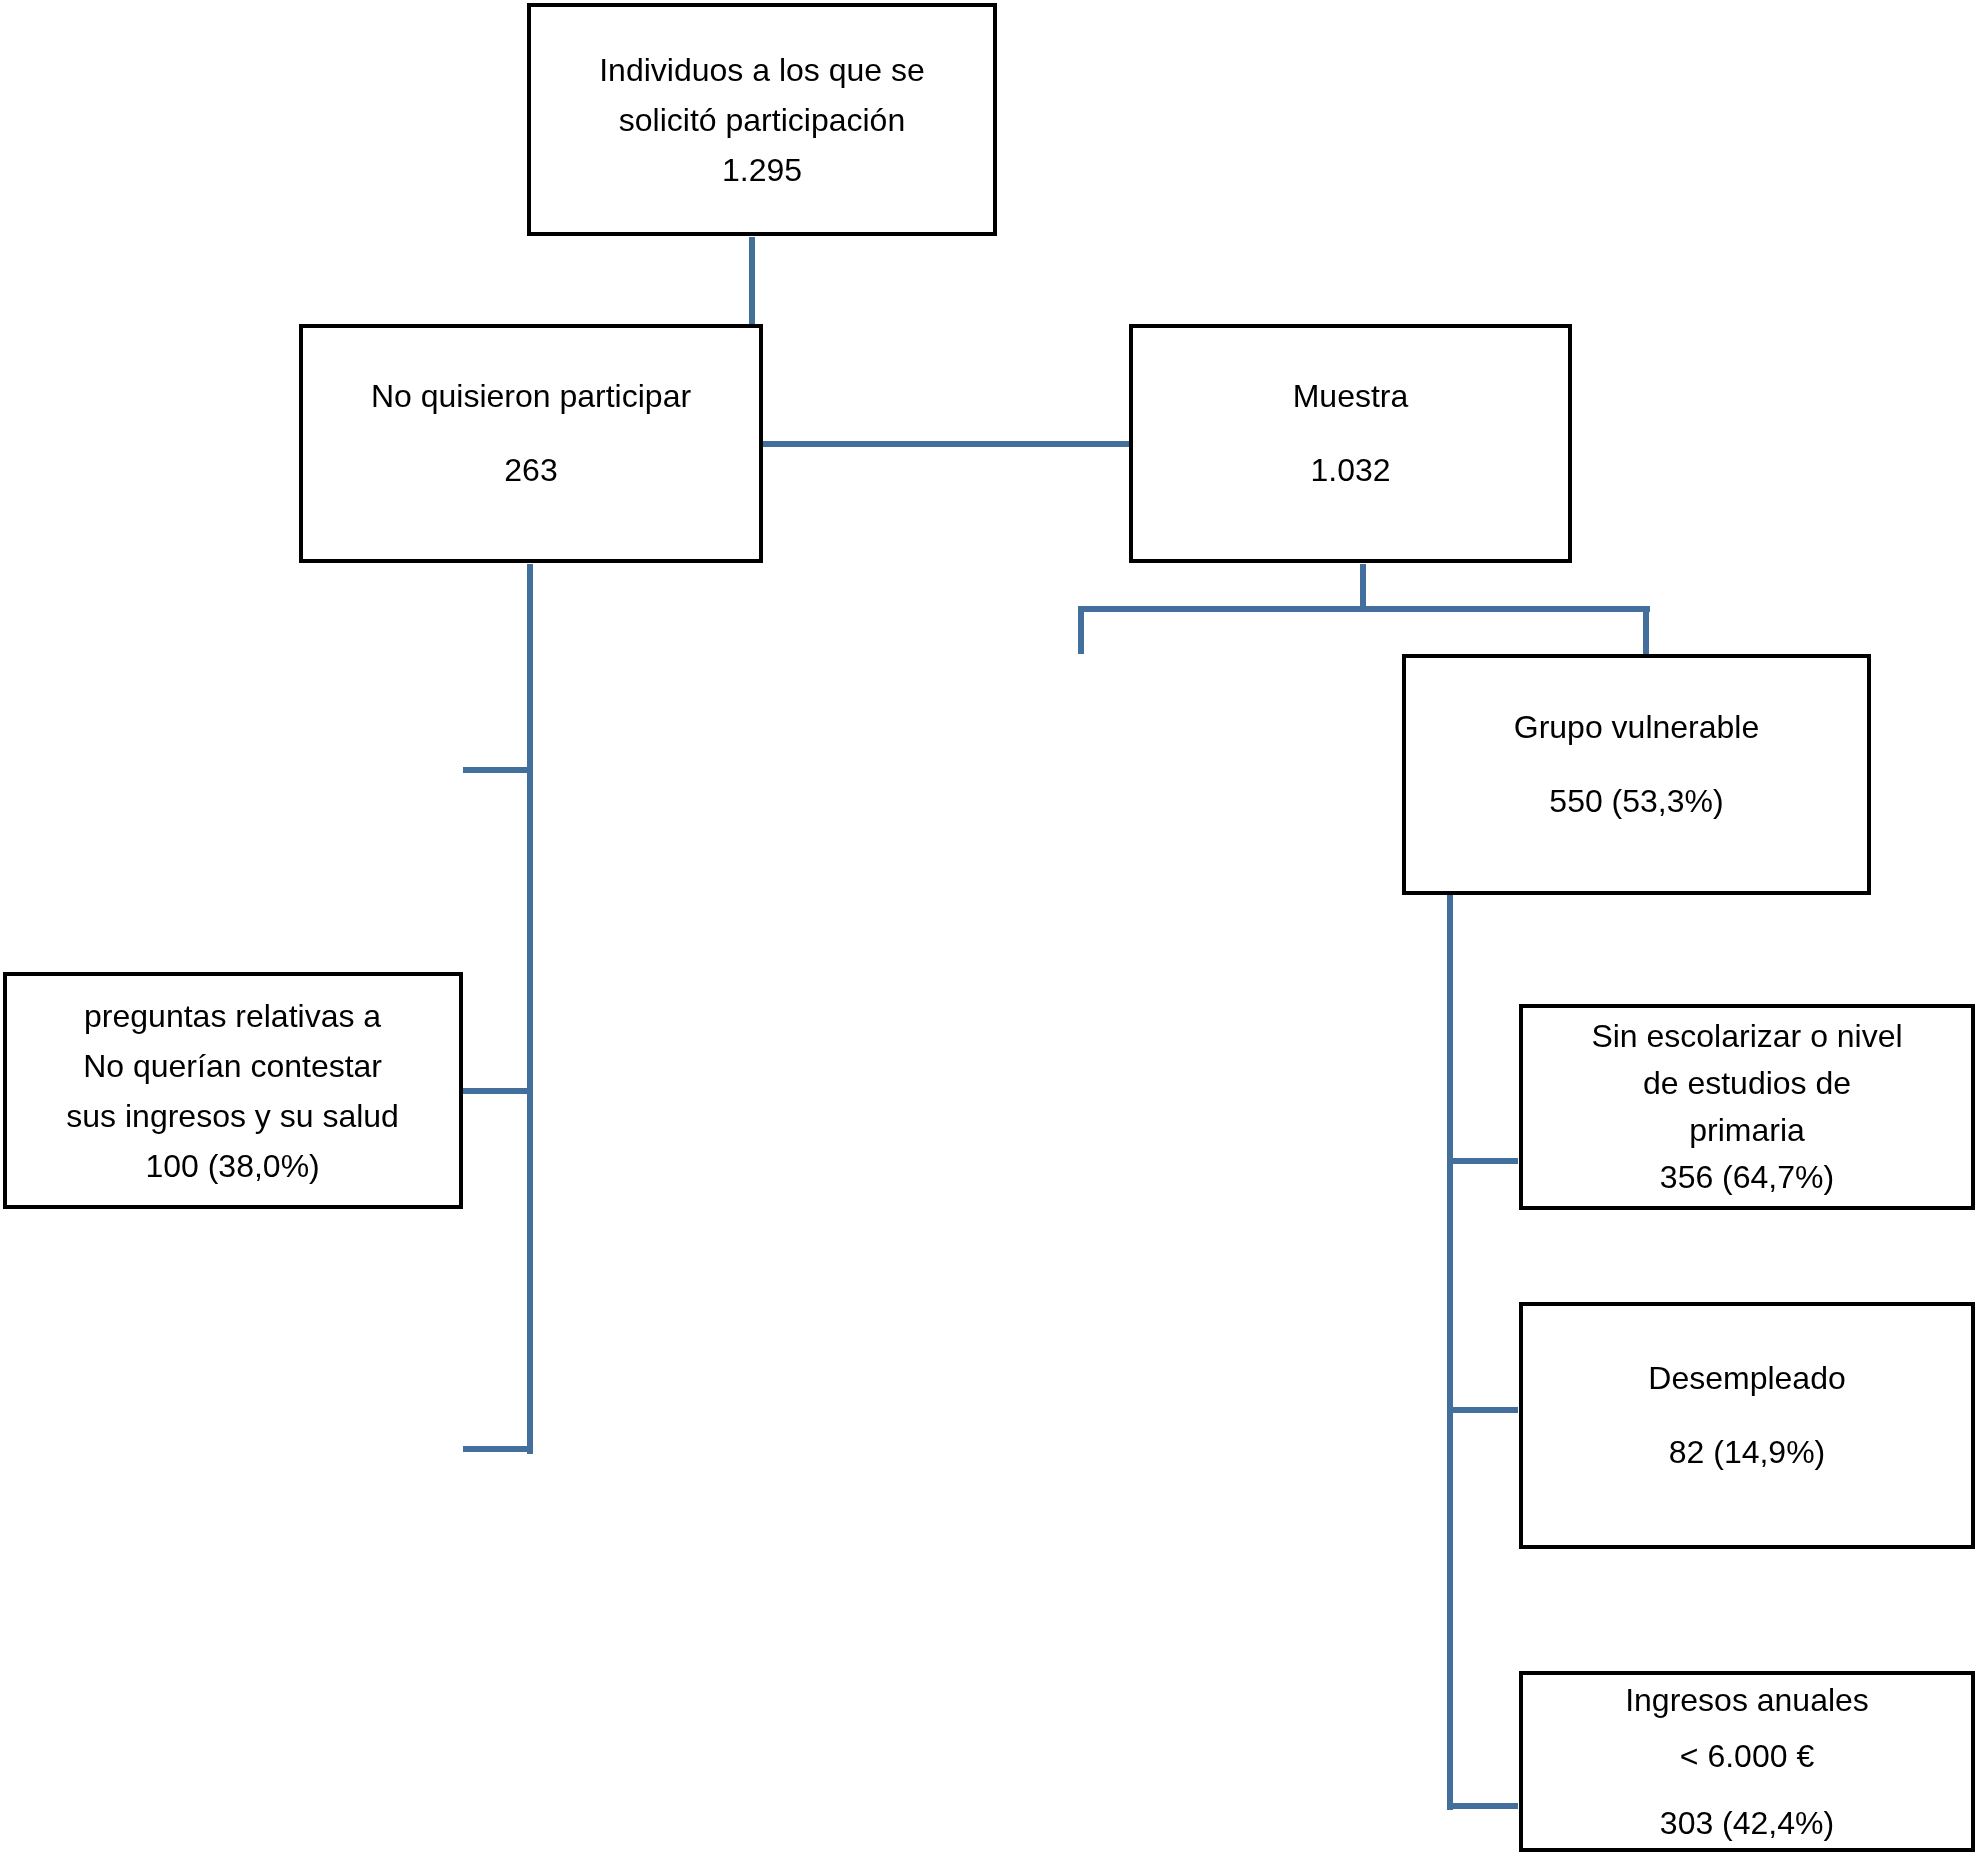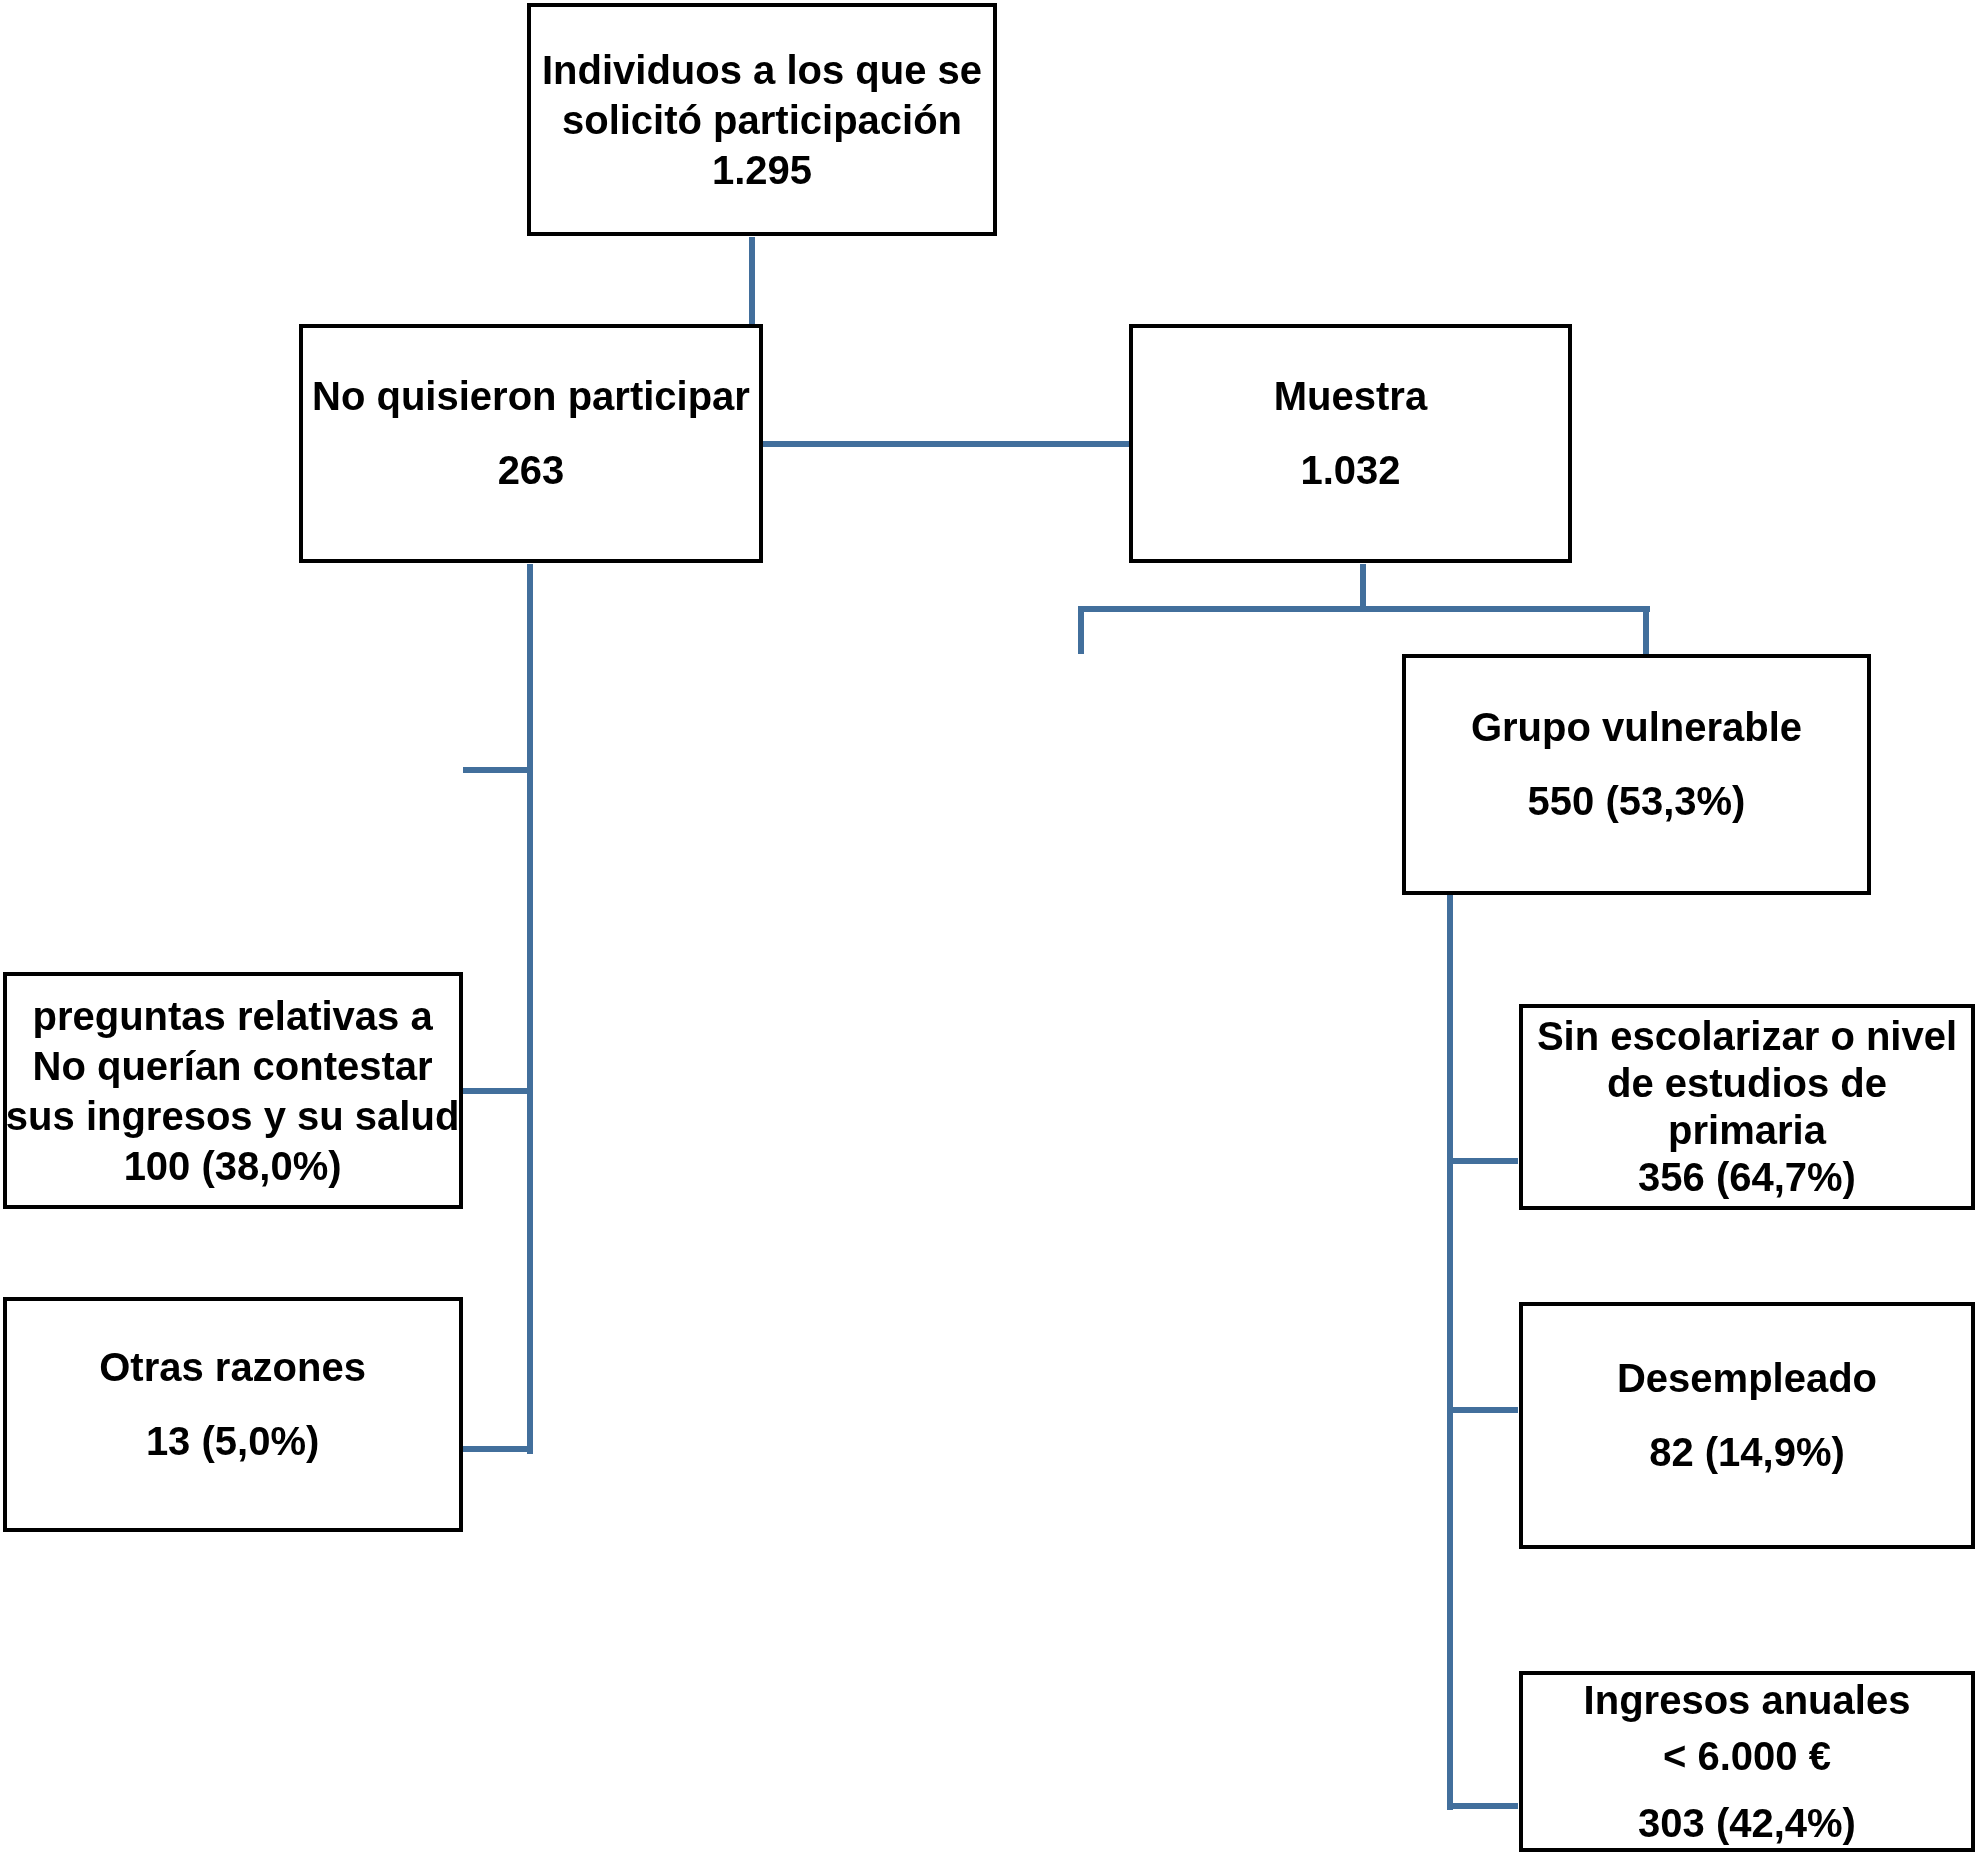--- a/index.html
+++ b/index.html
@@ -26,25 +26,24 @@
     box-sizing: border-box;
     border: 4.3px solid var(--border);
     background: var(--bg);
     display: flex;
     flex-direction: column;
     align-items: center;
     justify-content: center;
     text-align: center;
   }
   .bline {
-    font-size: 40px;
+    font-size: 32px;
     line-height: 50px;
     color: var(--text);
     white-space: nowrap;
-    font-weight: bold;
   }
   .box.tight .bline { line-height: 47px; }
   .box.lift { padding-bottom: 20.6px; gap: 24px; }
   .gap-top { margin-top: 12px; }
   .conn {
     position: absolute;
     background: var(--connector);
   }
 </style>
 </head>
@@ -84,24 +83,20 @@
   </div>
 
 
   <div class="box" style="left:2.6px; top:972px; width:460px; height:237px;">
     <div class="bline">preguntas relativas a</div>
     <div class="bline">No querían contestar</div>
     <div class="bline">sus ingresos y su salud</div>
     <div class="bline">100 (38,0%)</div>
   </div>
 
-  <div class="box lift" style="left:2.6px; top:1297px; width:460px; height:235px;">
-    <div class="bline">Otras razones</div>
-    <div class="bline">13 (5,0%)</div>
-  </div>
 
 
   <div class="box lift" style="left:1402px; top:654px; width:469px; height:241px;">
     <div class="bline">Grupo vulnerable</div>
     <div class="bline">550 (53,3%)</div>
   </div>
 
   <div class="box tight" style="left:1519px; top:1004px; width:456px; height:206px;">
     <div class="bline">Sin escolarizar o nivel</div>
     <div class="bline">de estudios de</div>

